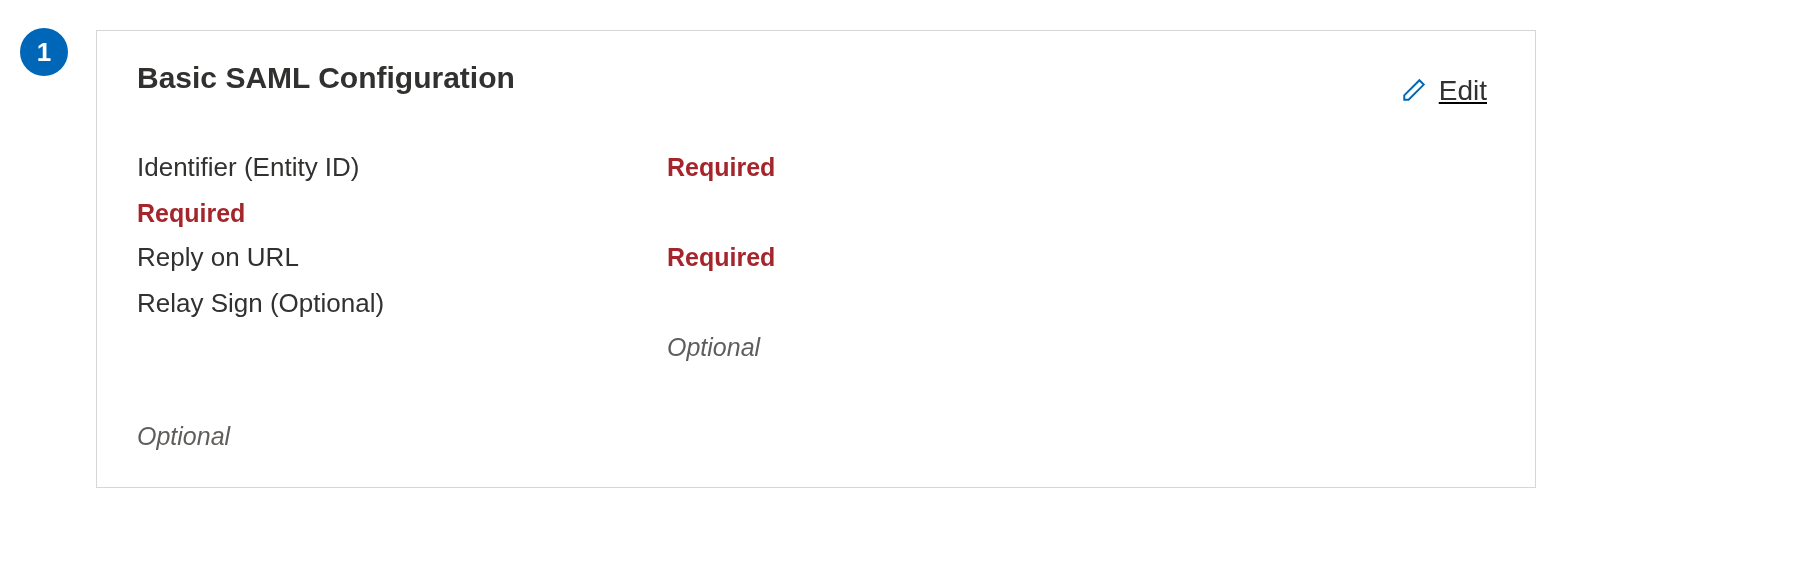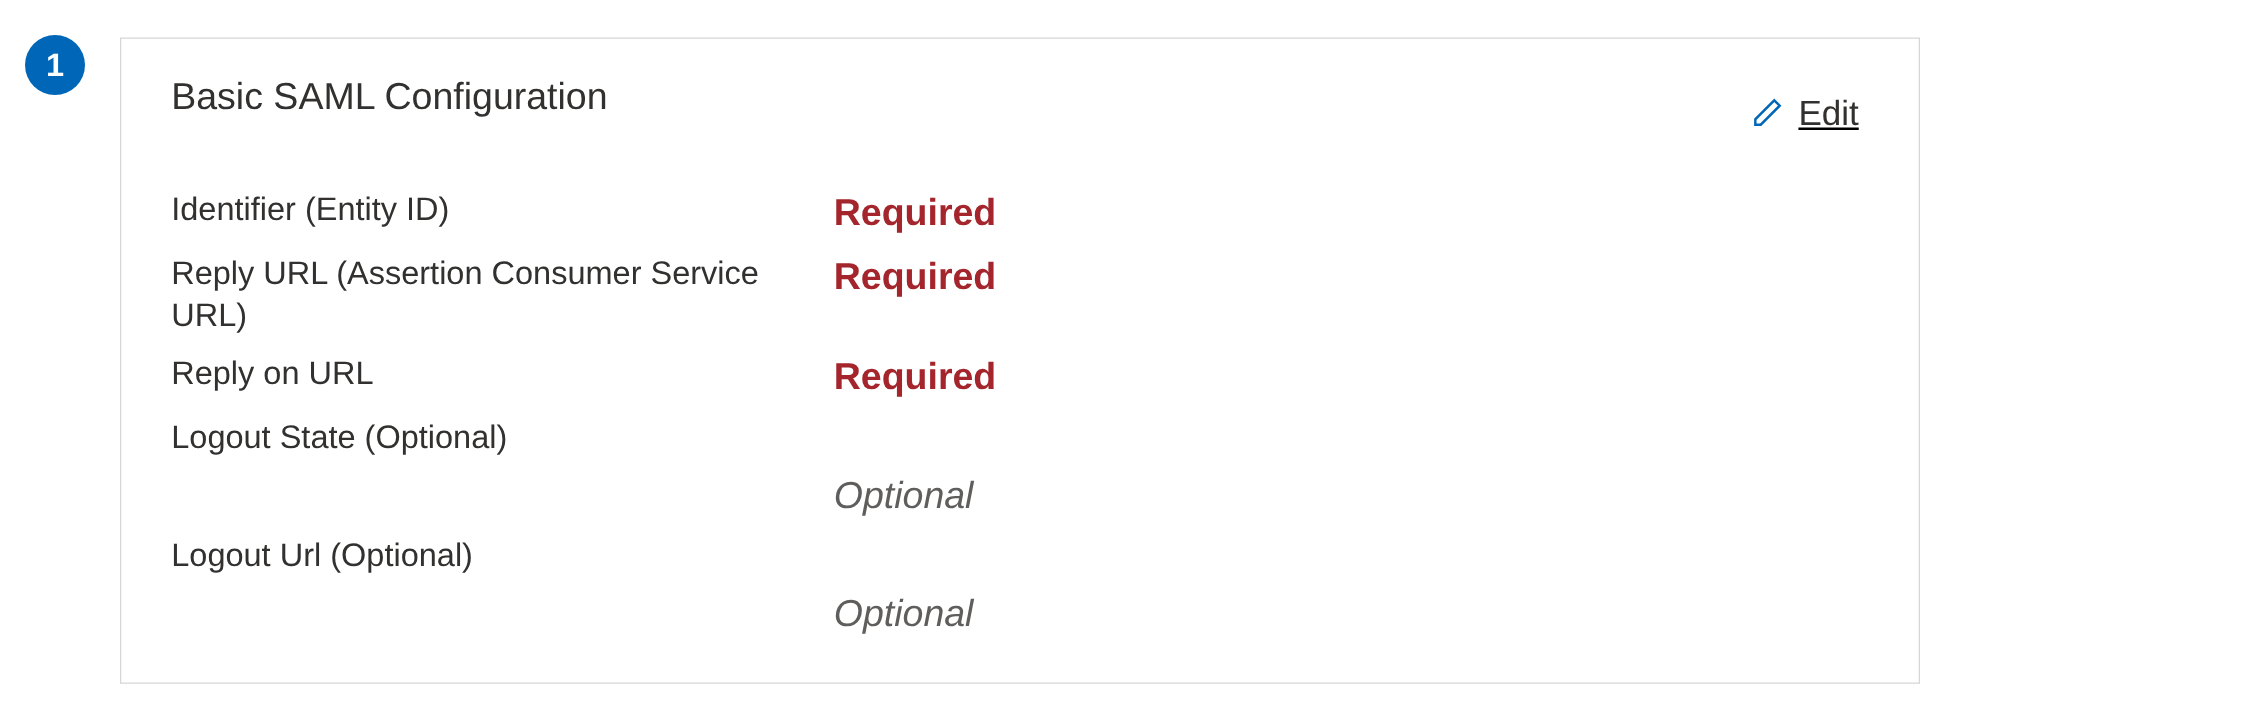--- a/index.html
+++ b/index.html
@@ -38,21 +38,21 @@
       max-width: 1440px;
     }
     .card-header {
       display: flex;
       justify-content: space-between;
       align-items: flex-start;
       margin-bottom: 40px;
     }
     .card-title {
       font-size: 30px;
-      font-weight: 400;
+      font-weight: 700;
       color: #323130;
     }
     .edit-button {
       display: flex;
       align-items: center;
       gap: 12px;
       cursor: pointer;
       background: none;
       border: none;
       font-family: inherit;
@@ -81,21 +81,21 @@
       align-items: flex-start;
     }
     .field-label {
       width: 530px;
       font-size: 26px;
       color: #323130;
       line-height: 1.3;
       padding-right: 12px;
     }
     .field-value {
-      font-size: 30px;
+      font-size: 25px;
       line-height: 1.3;
     }
     .value-required {
       color: #a4262c;
       font-weight: 700;
     }
     .value-optional {
       color: #605e5c;
       font-style: italic;
       margin-top: 44px;
@@ -121,30 +121,28 @@
         <span class="edit-label">Edit</span>
       </button>
     </div>
 
     <div class="field-list">
       <div class="field-row">
         <div class="field-label">Identifier (Entity ID)</div>
         <div class="field-value value-required">Required</div>
       </div>
       <div class="field-row">
-        <div class="field-label">Reply URL (Assertion Consumer Service URL)</div>
         <div class="field-value value-required">Required</div>
       </div>
       <div class="field-row">
         <div class="field-label">Reply on URL</div>
         <div class="field-value value-required">Required</div>
       </div>
       <div class="field-row">
-        <div class="field-label">Logout State (Optional)</div>
+        <div class="field-label">Relay Sign (Optional)</div>
         <div class="field-value value-optional">Optional</div>
       </div>
       <div class="field-row">
-        <div class="field-label">Logout Url (Optional)</div>
         <div class="field-value value-optional">Optional</div>
       </div>
     </div>
   </div>
 </div>
 
 </body></html>

